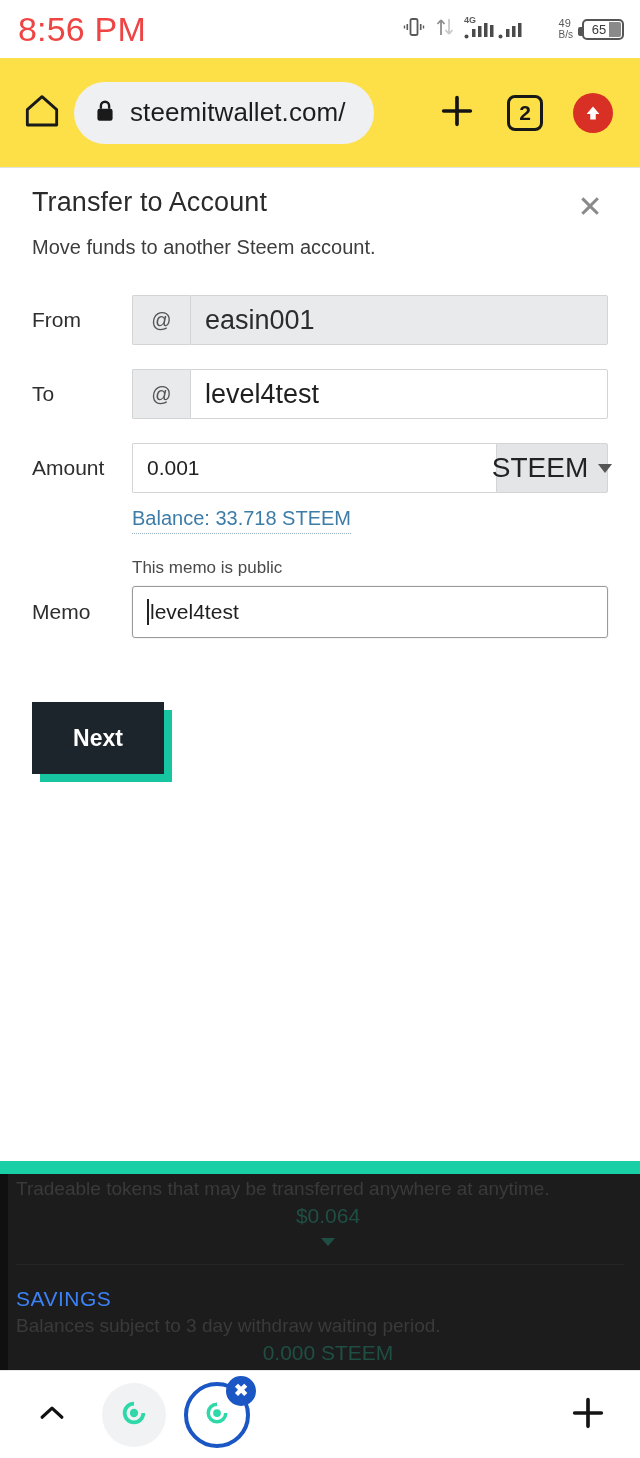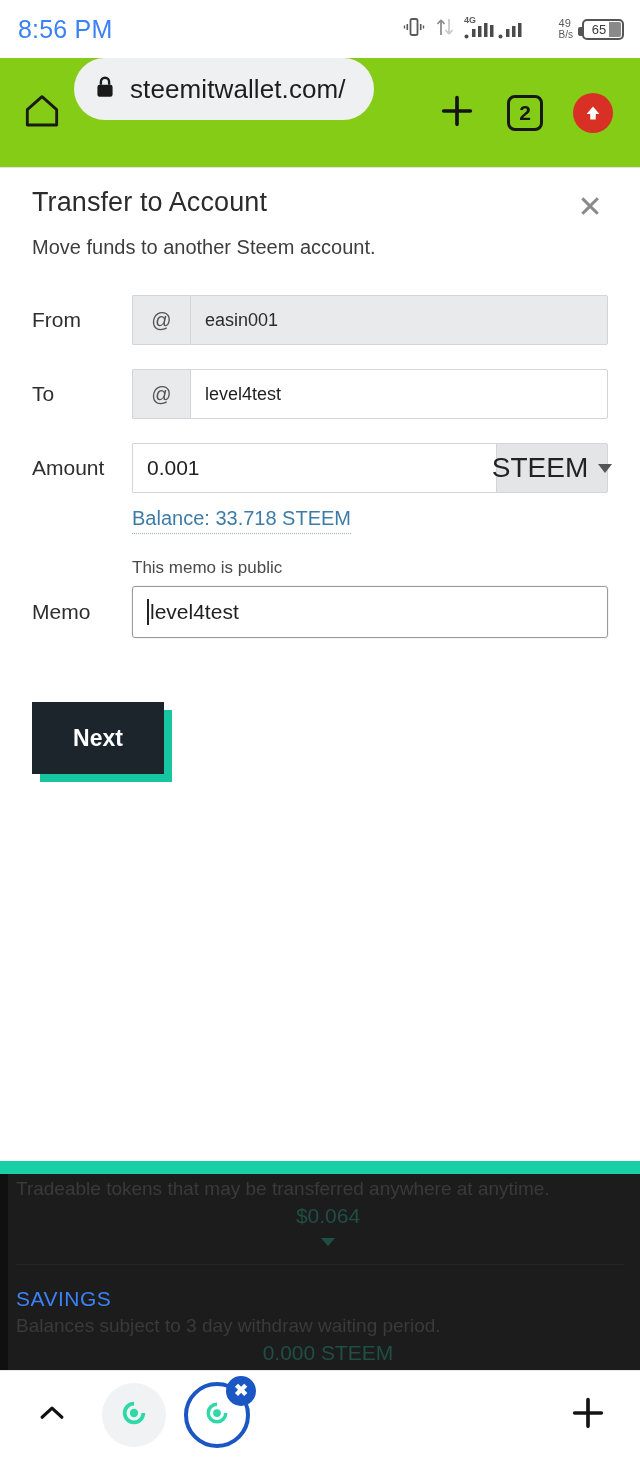--- a/index.html
+++ b/index.html
@@ -10,41 +10,41 @@
     overflow: hidden;
   }
   #screen { position: relative; width: 640px; height: 1458px; background: #ffffff; }
 
   
   .statusbar {
     position: absolute; top: 0; left: 0; width: 640px; height: 58px;
     background: #ffffff; display: flex; align-items: center;
     padding: 0 16px 0 18px;
   }
-  .clock { font-size: 25px; color: #3b82f6; letter-spacing: .2px; }
+  .clock { font-size: 34px; color: #ef4444; letter-spacing: .2px; }
   .status-right { margin-left: auto; display: flex; align-items: center; gap: 9px; }
   .ic { display: block; }
   .netspeed { display: flex; flex-direction: column; 
     font-size: 11px; line-height: 11px; color: #595959; }
   .netspeed .bs { font-size: 10px; line-height: 11px; }
   .battery {
     position: relative; width: 42px; height: 21px; border: 2px solid #555;
     border-radius: 5px; display: flex; align-items: center; justify-content: center;
   }
   .battery::after {
     content:""; position:absolute; left:-6px; top:6px; width:4px; height:9px;
     background:#555; border-radius:2px 0 0 2px;
   }
   .battery .fill { position:absolute; right:1px; top:1px; bottom:1px; width:12px; background:#8a8a8a; border-radius:0 2px 2px 0;}
   .battery .num { position:relative; font-size:13px; color:#3a3a3a; z-index:2; padding-right:8px; }
 
   
   .browserbar {
     position: absolute; top: 58px; left: 0; width: 640px; height: 110px;
-    background: #84cc16; display: flex; padding: 0 14px;
+    background: #fde047; display: flex; align-items: center; padding: 0 14px;
     border-bottom: 1px solid #e2e2e2;
   }
   .home-btn { width: 56px; display:flex; align-items:center; justify-content:center; }
   .omnibox {
     width: 300px; height: 62px; margin-left: 4px;
     background: #eef0f2; border-radius: 31px;
     display: flex; align-items: center; padding: 0 20px; overflow: hidden;
   }
   .omnibox .lock { margin-right: 14px; flex: 0 0 auto; }
   .omnibox .url {
@@ -80,21 +80,21 @@
   .row-label { width: 100px; flex: 0 0 100px; font-size: 21px; color: #2e2e2e; }
   .field { flex: 1; display: flex; height: 50px; }
   .at-prefix {
     width: 58px; flex: 0 0 58px; background: #e9eaeb; border: 1px solid #d2d4d6;
     border-right: none; display: flex; align-items: center; justify-content: center;
     font-size: 20px; color: #555; border-radius: 2px 0 0 2px;
   }
   .text-in {
     flex: 1; border: 1px solid #d2d4d6; background: #ffffff;
     display: flex; align-items: center; padding: 16px 14px;
-    font-size: 18px; color: #1f1f1f; border-radius: 0 2px 2px 0;
+    font-size: 27px; color: #1f1f1f; border-radius: 0 2px 2px 0;
   }
   .text-in.readonly { background: #e9eaeb; color: #2c2c2c; }
 
   
   .amount-wrap { flex: 1; }
   .amount-field { display: flex; height: 50px; }
   .amount-in {
     flex: 1; border: 1px solid #d2d4d6; border-right: none; background: #fff;
     display: flex; align-items: center; padding: 0 14px;
     font-size: 21px; color: #1f1f1f; border-radius: 2px 0 0 2px;

